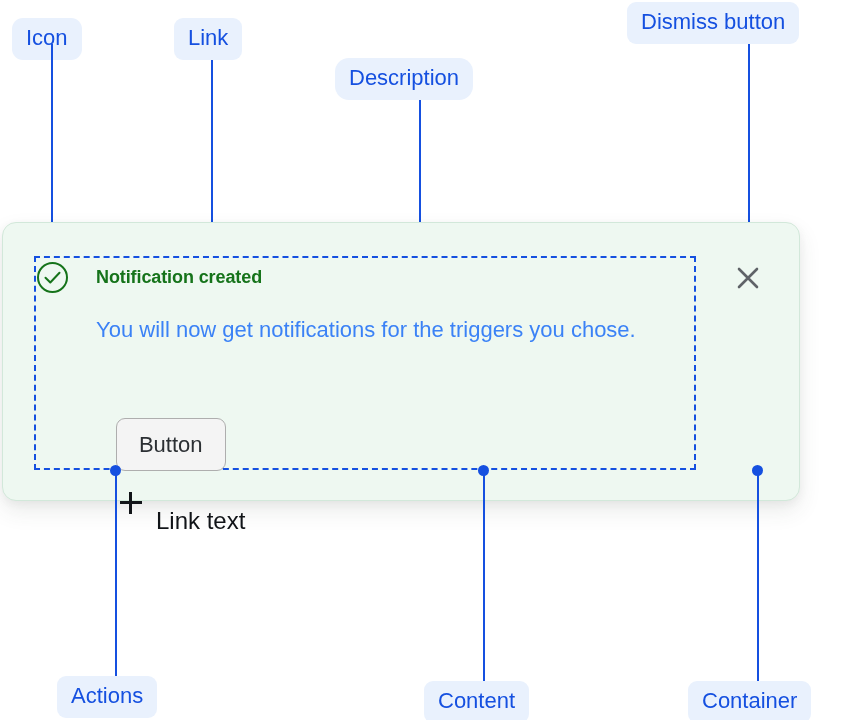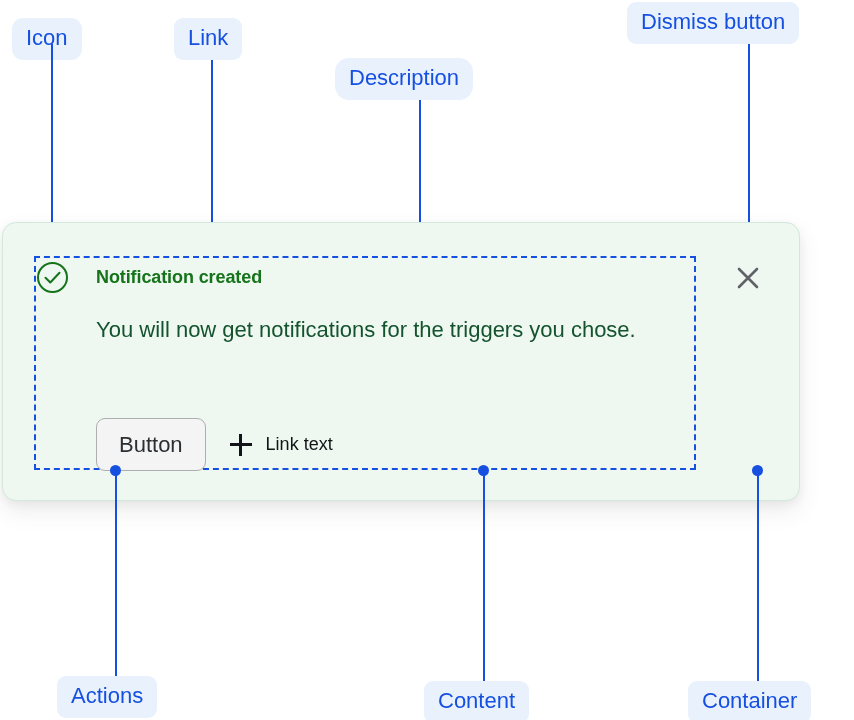--- a/index.html
+++ b/index.html
@@ -82,31 +82,32 @@
     color: #15731a;
     line-height: 28px;
     letter-spacing: -0.1px;
   }
   .notif-desc {
     position: absolute;
     left: 96px;
     top: 310px;
     width: 600px;
     font-size: 22px;
-    color: #14532d;
+    color: #3b82f6;
     line-height: 40px;
   }
 
   
   .actions {
     position: absolute;
     left: 96px;
     top: 418px;
     display: flex;
     align-items: center;
+    flex-direction: column;
   }
   .action-button {
     background: #f4f4f4;
     border: 1px solid #aeaeae;
     border-radius: 9px;
     height: 53px;
     padding: 0 22px;
     font-family: "Liberation Sans", sans-serif;
     font-size: 22px;
     color: #2b2f33;
@@ -130,22 +131,23 @@
     position: absolute;
     background: #111418;
   }
   .plus-icon::before {
     left: 0; top: 9px; width: 22px; height: 3px;
   }
   .plus-icon::after {
     top: 0; left: 9px; height: 22px; width: 3px;
   }
   .link-text {
-    font-size: 18px;
+    font-size: 24px;
     color: #111418;
+    margin-top: 36px;
   }
 
   
   .dismiss-btn {
     position: absolute;
     left: 733px;
     top: 263px;
     width: 30px;
     height: 30px;
     cursor: pointer;

